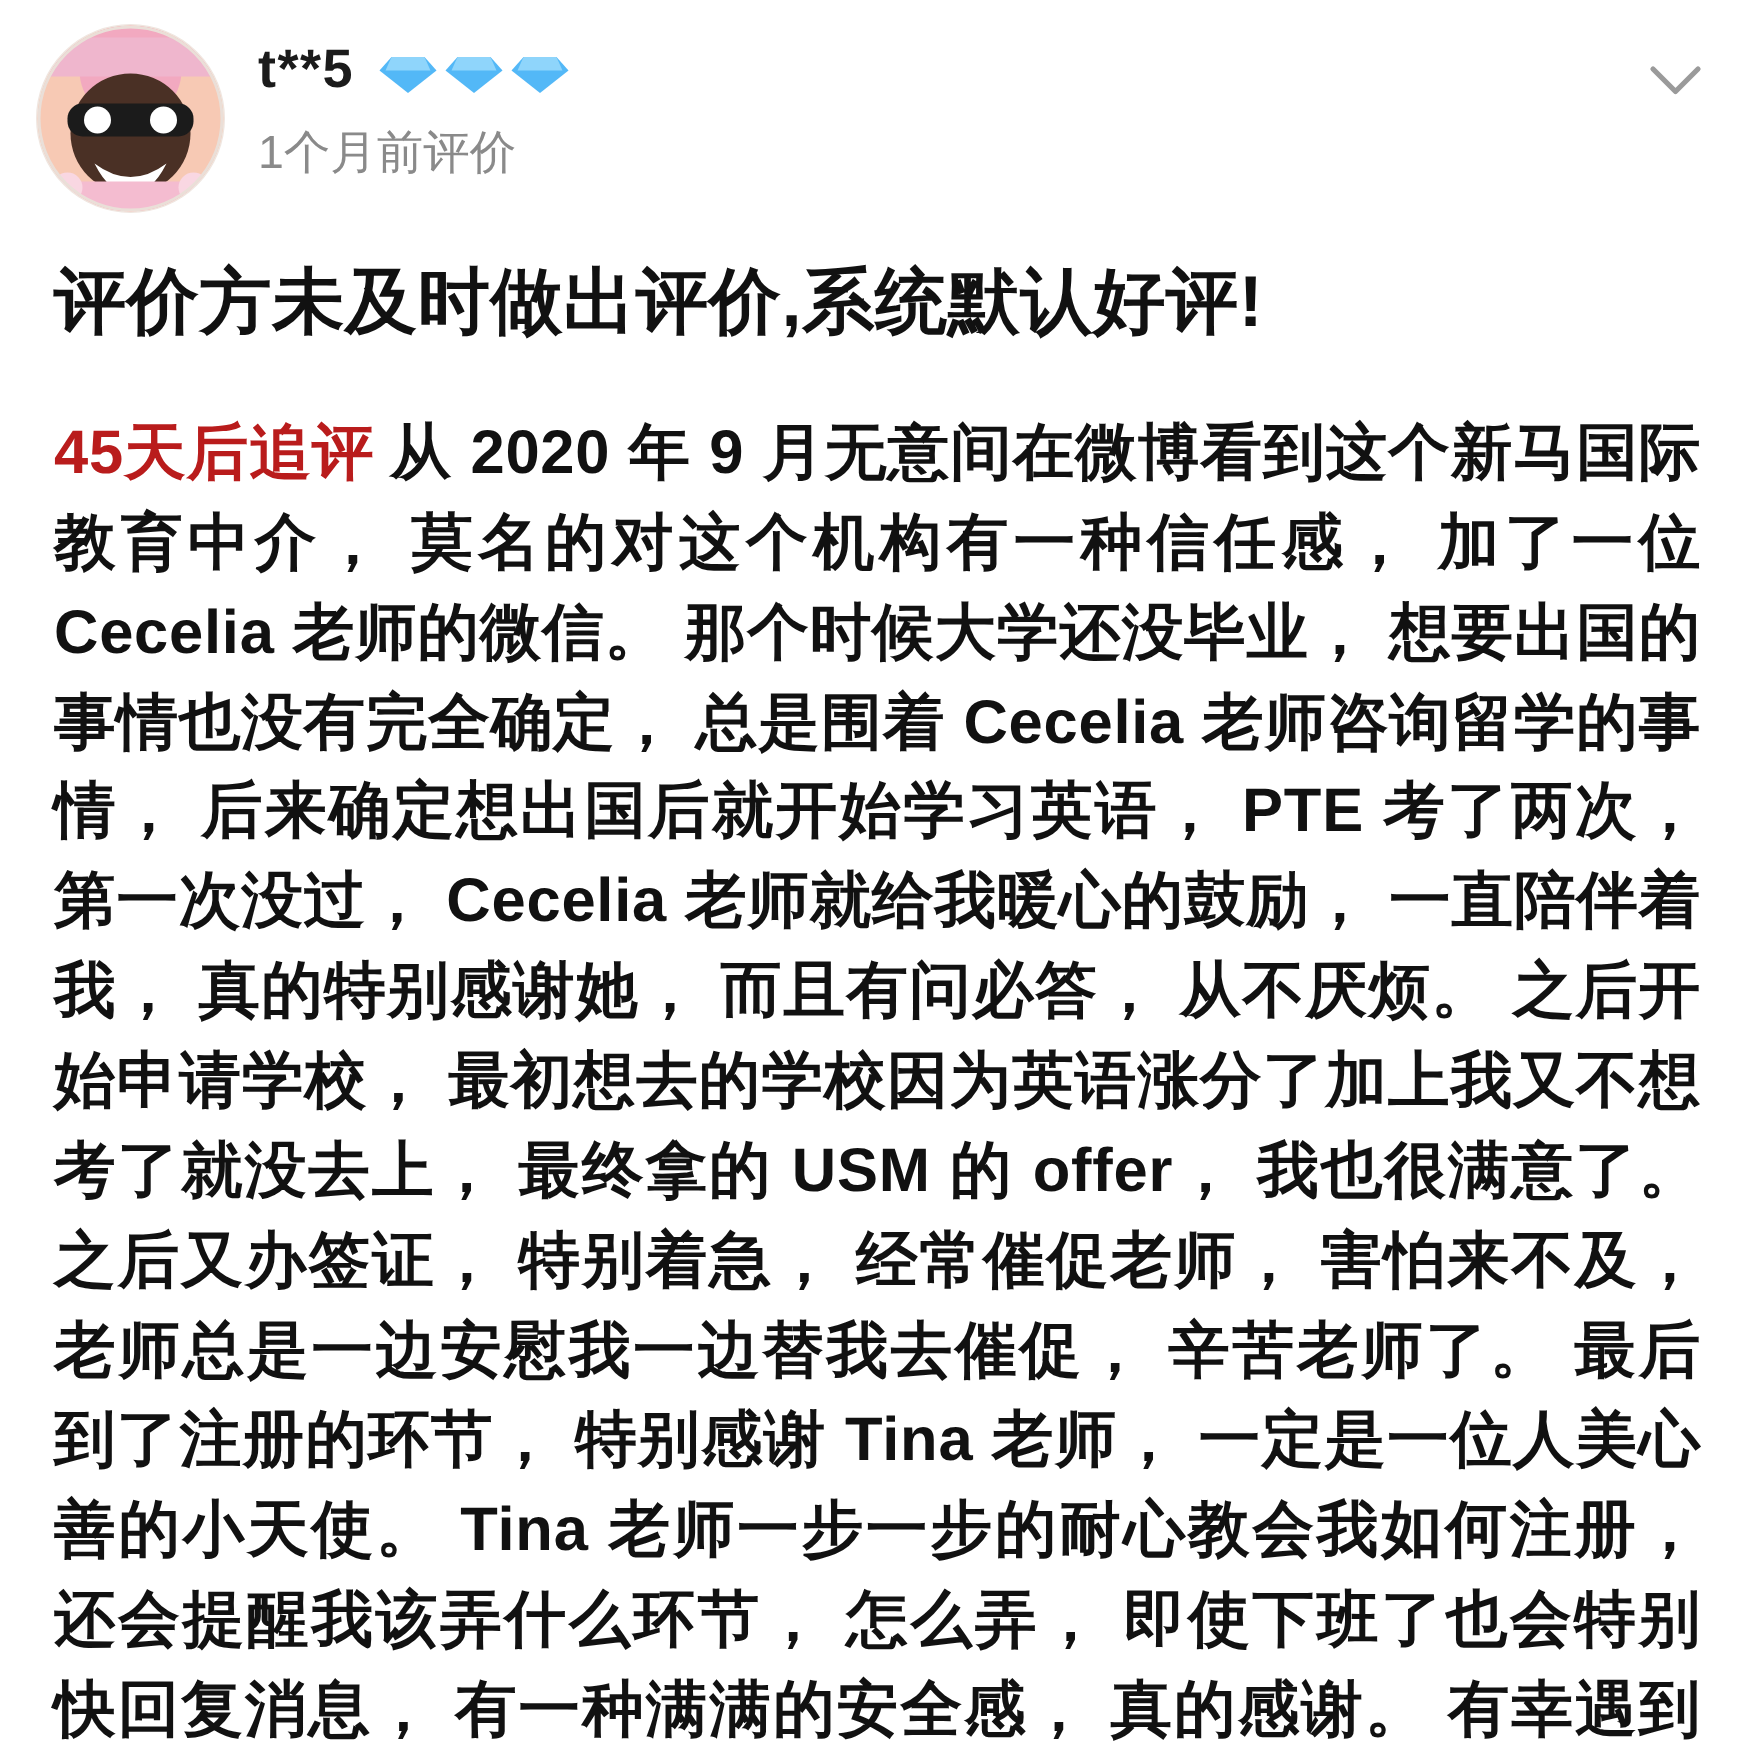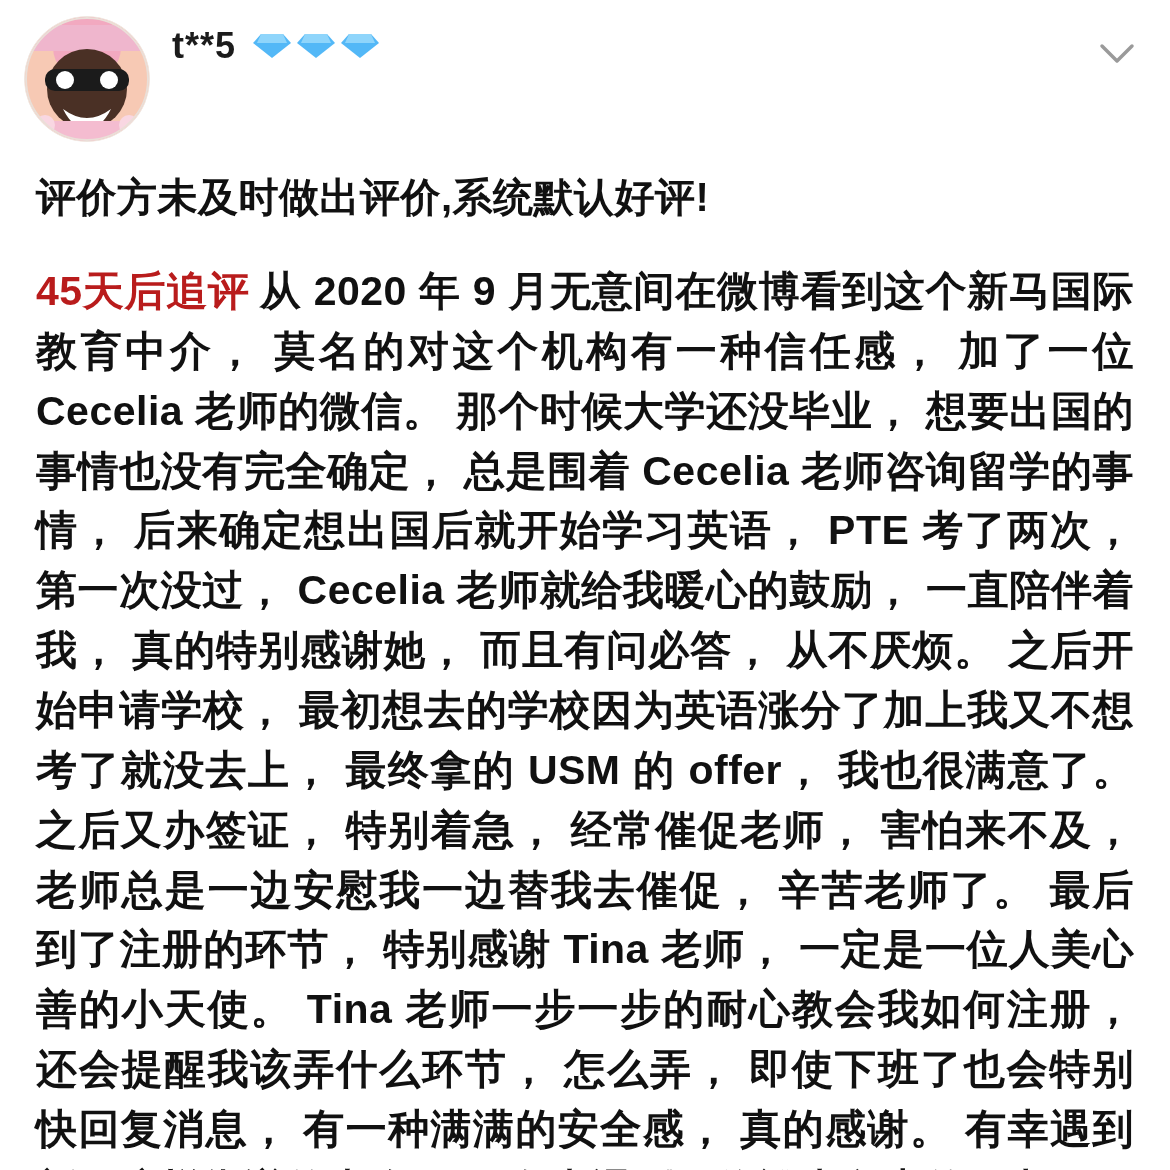--- a/index.html
+++ b/index.html
@@ -41,21 +41,21 @@
   }
   .avatar svg { display: block; }
   .header-text {
     margin-left: 22px;
     padding-top: 14px;
     flex: 1 1 auto;
     min-width: 0;
   }
   .name-row {
     display: flex;
-    align-items: center;
+    align-items: flex-end;
     gap: 16px;
   }
   .user-name {
     font-size: 36px;
     font-weight: bold;
     letter-spacing: 1px;
     color: #1b1b1b;
     line-height: 1;
   }
   .badges {
@@ -81,21 +81,21 @@
     width: 46px;
     height: 46px;
     cursor: pointer;
   }
   
   .review-body {
     padding: 0 36px 10px 36px;
     box-sizing: border-box;
   }
   .first-comment {
-    font-size: 40px;
+    font-size: 48px;
     font-weight: bold;
     line-height: 1.25;
     margin: 30px 0 0 0;
     color: #111111;
     letter-spacing: 0.5px;
   }
   .append-block {
     margin-top: 40px;
     font-size: 41px;
     font-weight: bold;
@@ -158,20 +158,21 @@
               </svg>
           </span>
           <span class="diamond">
             <svg width="40" height="28" viewBox="0 0 40 28">
                 <path d="M9 2 H31 L39 11 L20 26 L1 11 Z" fill="#53b8f7"></path>
                 <path d="M9 2 H31 L35 11 H5 Z" fill="#8fd5fb"></path>
               </svg>
           </span>
         </div>
       </div>
+      <div class="review-time">1个月前评价</div>
     </div>
 
     <div class="chevron">
       <svg width="46" height="46" viewBox="0 0 46 46">
           <path d="M8 16 L23 31 L38 16" fill="none" stroke="#9a9a9a" stroke-width="3.5" stroke-linecap="round" stroke-linejoin="round"></path>
         </svg>
     </div>
   </div>
 
   <div class="review-body">

